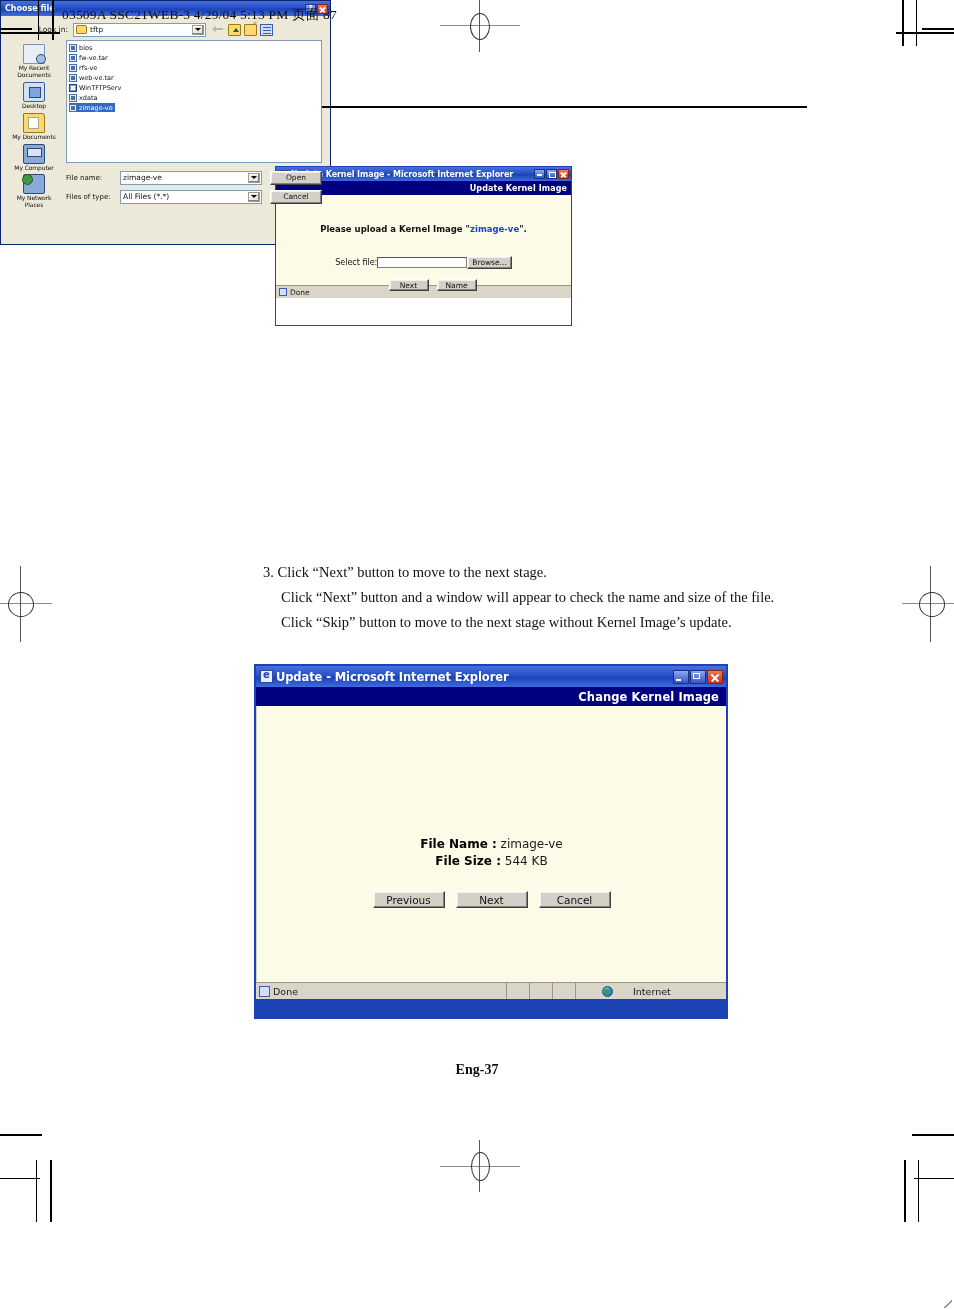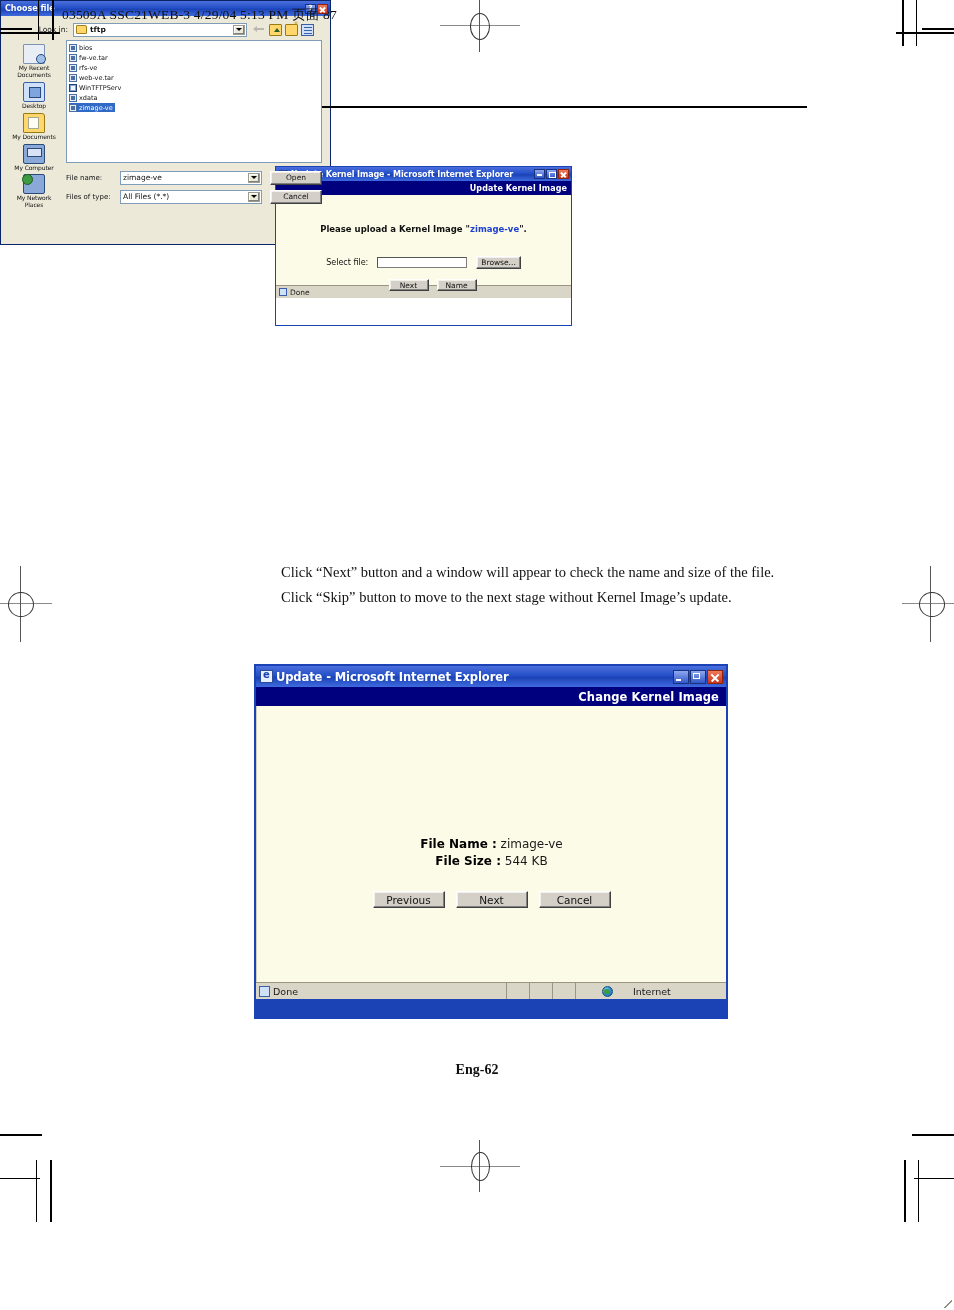--- a/index.html
+++ b/index.html
@@ -152,21 +152,21 @@
     position: absolute; left: 0; right: 0; top: 29px;
     text-align: center;
     font-family: "DejaVu Sans", sans-serif;
     font-weight: bold;
     font-size: 8.5px;
     color: #111;
   }
   .uk-msg .fname { color: #1c3fd0; }
   .uk-row {
     position: absolute; left: 0; right: 0; top: 61px;
-    display: flex; align-items: center; justify-content: center; gap: 9px;
+    display: flex; align-items: center; justify-content: center; gap: 0;
     font-family: "DejaVu Sans", sans-serif;
     font-size: 8px;
     color: #111;
   }
   .txtinput {
     width: 90px; height: 11px;
     background: #ffffff;
     border: 1px solid #7e7e7e;
     border-top-color: #555; border-left-color: #555;
     box-sizing: border-box;
@@ -543,21 +543,21 @@
     <span class="ttext">Choose file</span>
     <span class="helpbtn">?</span>
     <span class="winbtn close" style="margin-left:1px;">
         <i class="a"></i>
         <i class="b"></i>
       </span>
   </div>
 
   <div class="cf-lookin">
     <span class="lbl">Look in:</span>
-    <span class="combo" style="width:174px;font-weight:bold;">
+    <span class="combo" style="width:133px;">
       <span class="folder-ico"></span>
       <span>tftp</span>
       <span class="arrow"></span>
     </span>
     <span class="tb-icons">
       <span class="tb-ico back"></span>
       <span class="tb-ico up"></span>
       <span class="tb-ico newf"></span>
       <span class="tb-ico views"></span>
     </span>
@@ -634,20 +634,24 @@
         <span>All Files (*.*)</span>
         <span class="arrow"></span>
       </span>
       <span class="btn95">Cancel</span>
     </div>
   </div>
   <div class="grip"></div>
 </div>
 
 <div class="instructions">
+  <div>
+    <span>3.</span>
+    <span>Click “Next” button to move to the next stage.</span>
+  </div>
   <div class="sub">Click “Next” button and a window will appear to check the name and size of the file.</div>
   <div class="sub">Click “Skip” button to move to the next stage without Kernel Image’s update.</div>
 </div>
 
 <div class="ie-win" id="dlg-update">
   <div class="ie-titlebar">
     <span class="ie-ico"></span>
     <span class="ttext">Update - Microsoft Internet Explorer</span>
     <span class="winbtns">
       <span class="winbtn min">
@@ -692,13 +696,13 @@
       <div class="sb-cell"></div>
       <div class="sb-cell"></div>
       <div class="sb-zone">
         <span class="globe"></span>
         <span>Internet</span>
       </div>
     </div>
   </div>
 </div>
 
-<div class="pagefoot">Eng-62</div>
+<div class="pagefoot">Eng-37</div>
 
 </body></html>

